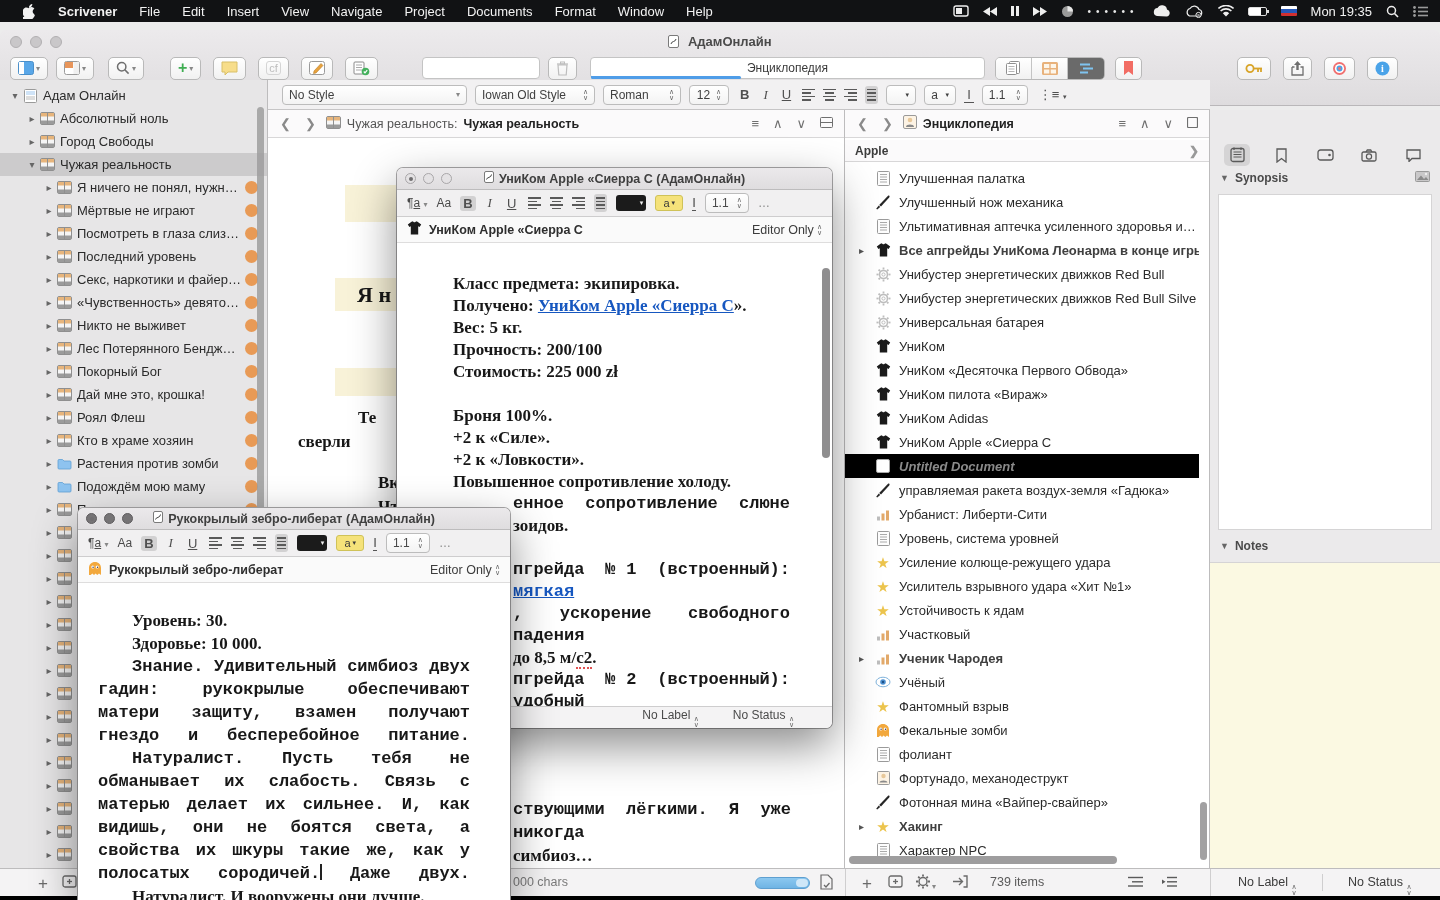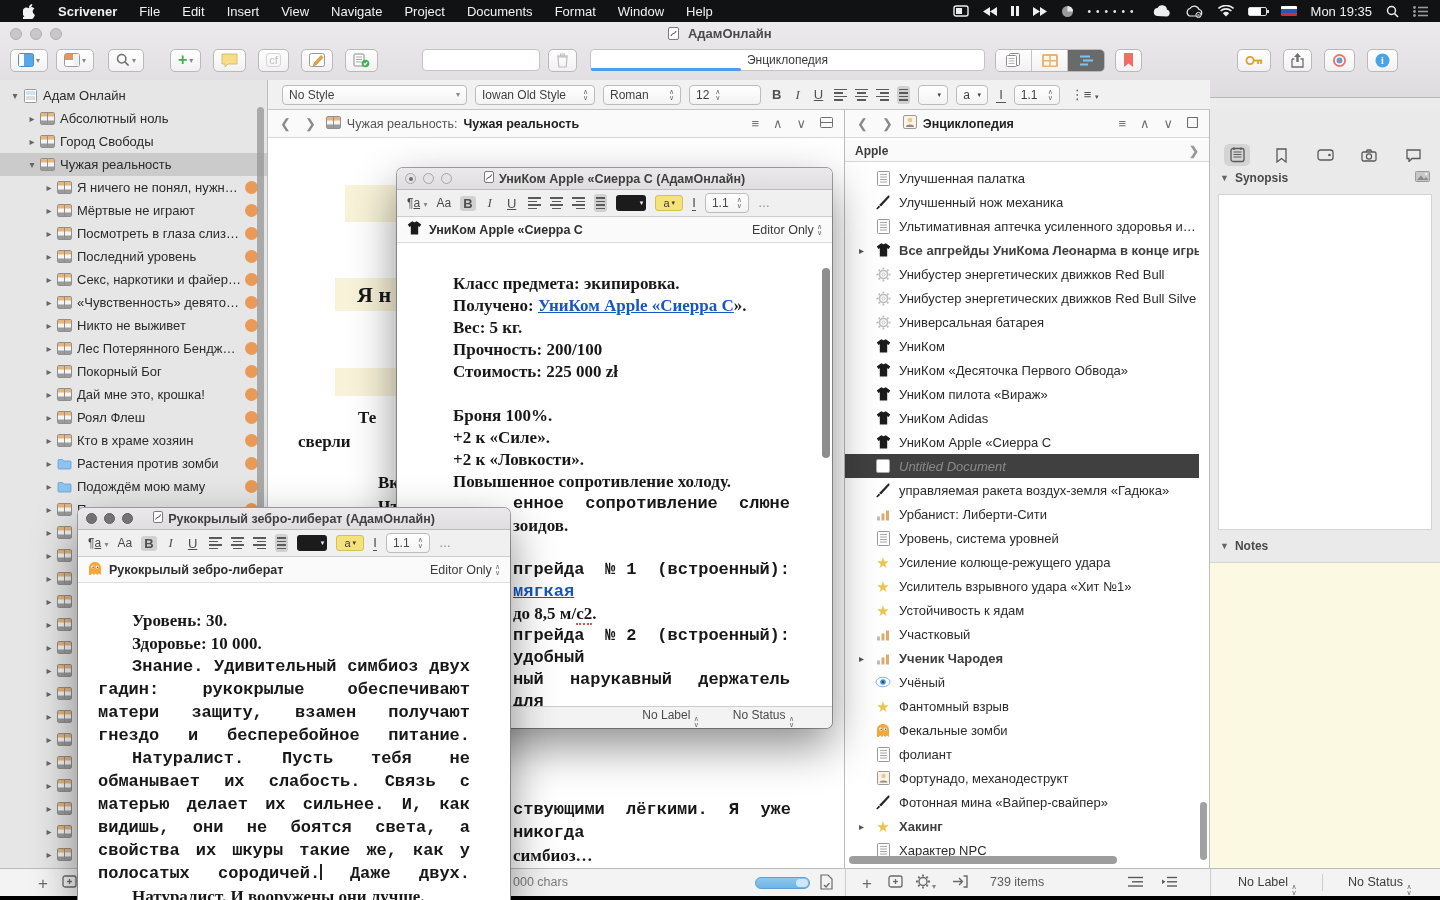--- a/index.html
+++ b/index.html
@@ -14,21 +14,21 @@
   .mb-app { font-weight:bold; }
   .mb-right { margin-left:auto; display:flex; align-items:center; gap:14px; }
   .st-ic { display:flex; align-items:center; color:#e8e8e8; font-size:11px; }
   .flag { width:16px; height:10px; display:inline-block; background:linear-gradient(#fff 0 33%,#2657b8 33% 66%,#d03030 66%); border-radius:1px; }
   .batt { width:19px; height:9px; border:1px solid #ddd; border-radius:2px; position:relative; background:linear-gradient(90deg,#fff 0 70%,transparent 70%); }
   .batt:after{ content:""; position:absolute; right:-3px; top:2px; width:2px; height:3px; background:#ddd; }
   .mb-clock { font-size:13px; }
 
   
   #win { position:absolute; top:22px; left:0; width:1440px; height:874px; background:#ececec; box-shadow:0 10px 30px rgba(0,0,0,.5); }
-  #chrome { position:absolute; top:0; left:0; right:0; height:76px; background:linear-gradient(#eceaec,#dedcde); border-bottom:1px solid #b9b7b9; border-radius:6px 6px 0 0; }
+  #chrome { position:absolute; top:8px; left:0; right:0; height:76px; background:linear-gradient(#eceaec,#dedcde); border-bottom:1px solid #b9b7b9; border-radius:6px 6px 0 0; }
   .lights { position:absolute; top:6px; left:10px; display:flex; gap:8px; }
   .light { width:12px; height:12px; border-radius:50%; background:#c9c7c9; border:1px solid #b2b0b2; }
   #win-title { position:absolute; top:4px; left:0; right:0; text-align:center; font-size:13px; color:#4a4a4a; font-weight:bold; }
   #win-title .wt-ic { display:inline-block; vertical-align:-2px; margin-right:5px; }
 
   .tb { position:absolute; top:26px; height:24px; display:flex; align-items:center; }
   .tbtn { height:23px; background:linear-gradient(#fff,#f1f1f1); border:1px solid #b9b9b9; border-radius:5px;
     display:flex; align-items:center; justify-content:center; gap:2px; padding:0 7px; color:#6a6a6a; font-size:12px; }
   .tbtn .chev { font-size:8px; color:#888; }
   .tbtn.dis { color:#c0c0c0; }
@@ -70,21 +70,21 @@
   .serif { font-family:"Liberation Serif","DejaVu Serif",serif; font-weight:600; color:#181818; }
   .cream { background:#f8f2d8; }
   .efrag { position:absolute; font-size:17px; line-height:23px; }
   .just { text-align:justify; text-align-last:justify;font-family:Liberation Mono, monospace; }
 
   #outlinecol { position:absolute; top:58px; left:845px; width:365px; bottom:28px; background:#fff; border-right:1px solid #bdbcbd; overflow:hidden; }
   .ohead-title { position:absolute; top:30px; left:0; right:0; height:22px; background:#fbfafb; border-bottom:1px solid #d8d7d8;
     font-size:12px; font-weight:bold; color:#3c3c3c; display:flex; align-items:center; padding:0 10px; }
   #orows { position:absolute; top:56px; left:0; right:10px; }
   .orow { display:flex; align-items:center; height:24px; font-size:13px; color:#2b2b2b; white-space:nowrap; padding-left:14px; overflow:hidden; }
-  .orow.osel { background:#404040; }
+  .orow.osel { background:#000000;font-weight:bold; }
   .orow.osel .olabel { color:#8a8a8a; font-style:italic; }
   .orow.blue .olabel { color:#404040;font-weight:bold; }
   .odisc { width:14px; flex:none; color:#555; font-size:10px; }
   .oicon { width:20px; flex:none; display:flex; justify-content:center; align-items:center; }
   .olabel { margin-left:6px; }
   #oscroll-v { position:absolute; right:2px; top:692px; width:7px; height:58px; background:#a2a1a2; border-radius:4px; }
   #oscroll-h { position:absolute; left:0; right:0; bottom:3px; height:10px; }
   #oscroll-h .thumb { position:absolute; left:4px; top:1px; width:268px; height:8px; background:#9e9d9e; border-radius:4px; }
 
   #inspector { position:absolute; top:58px; left:1210px; width:230px; bottom:28px; background:#ebeaeb; overflow:hidden; }
@@ -401,21 +401,21 @@
           <span>∨</span>
         </span>
       </div>
     <div class="fsel" style="width:78px; justify-content:space-between;">
         <span>Roman</span>
         <span class="updn">
           <span>∧</span>
           <span>∨</span>
         </span>
       </div>
-    <div class="fsel" style="width:72px; justify-content:flex-start;">
+    <div class="fsel" style="width:40px; justify-content:center;">
         <span>12</span>
         <span class="updn">
           <span>∧</span>
           <span>∨</span>
         </span>
       </div>
     <span class="fmt-glyph" style="font-weight:bold;">B</span>
     <span class="fmt-glyph" style="font-style:italic; font-family:'Liberation Serif',serif;">I</span>
     <span class="fmt-glyph" style="text-decoration:underline;">U</span>
     <span class="alignic al-l">
@@ -1478,20 +1478,21 @@
       <div class="qline"><span>Стоимость: 225 000 zł</span></div>
       <div class="qline blank"></div>
       <div class="qline"><span>Броня 100%.</span></div>
       <div class="qline"><span>+2 к «Силе».</span></div>
       <div class="qline"><span>+2 к «Ловкости».</span></div>
       <div class="qline"><span>Повышенное сопротивление холоду.</span></div>
       <div class="qline pad just"><span>енное сопротивление слюне</span></div>
       <div class="qline pad"><span>зоидов.</span></div>
       <div class="qline blank"></div>
       <div class="qline pad just"><span>пгрейда №1 (встроенный): </span><a class="qlink">мягкая</a></div>
+      <div class="qline pad just"><span>, ускорение свободного падения</span></div>
       <div class="qline pad"><span>до 8,5 м/</span><span class="sp">с2</span><span>.</span></div>
       <div class="qline pad just"><span>пгрейда №2 (встроенный): удобный</span></div>
       <div class="qline pad just"><span>ный нарукавный держатель для</span></div>
     </div>
   <div class="qr1-scroll"></div>
   <div class="qr-foot">
     <span><span>No Label</span> <span class="updn" style="vertical-align:-2px;">
           <span>∧</span>
           <span>∨</span>
         </span></span>

